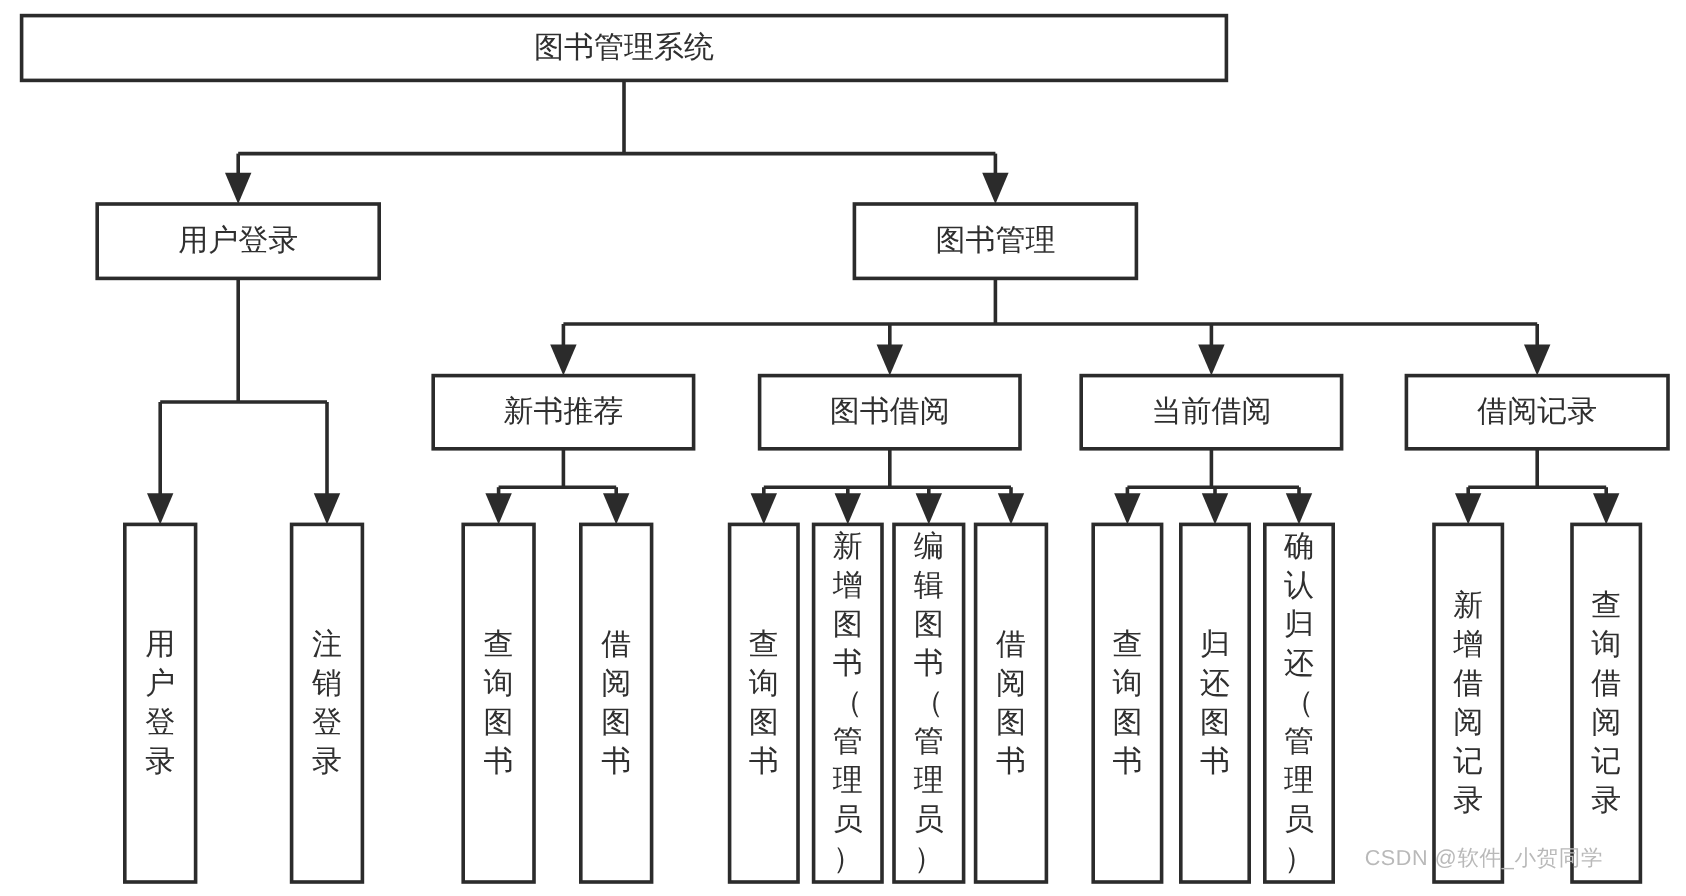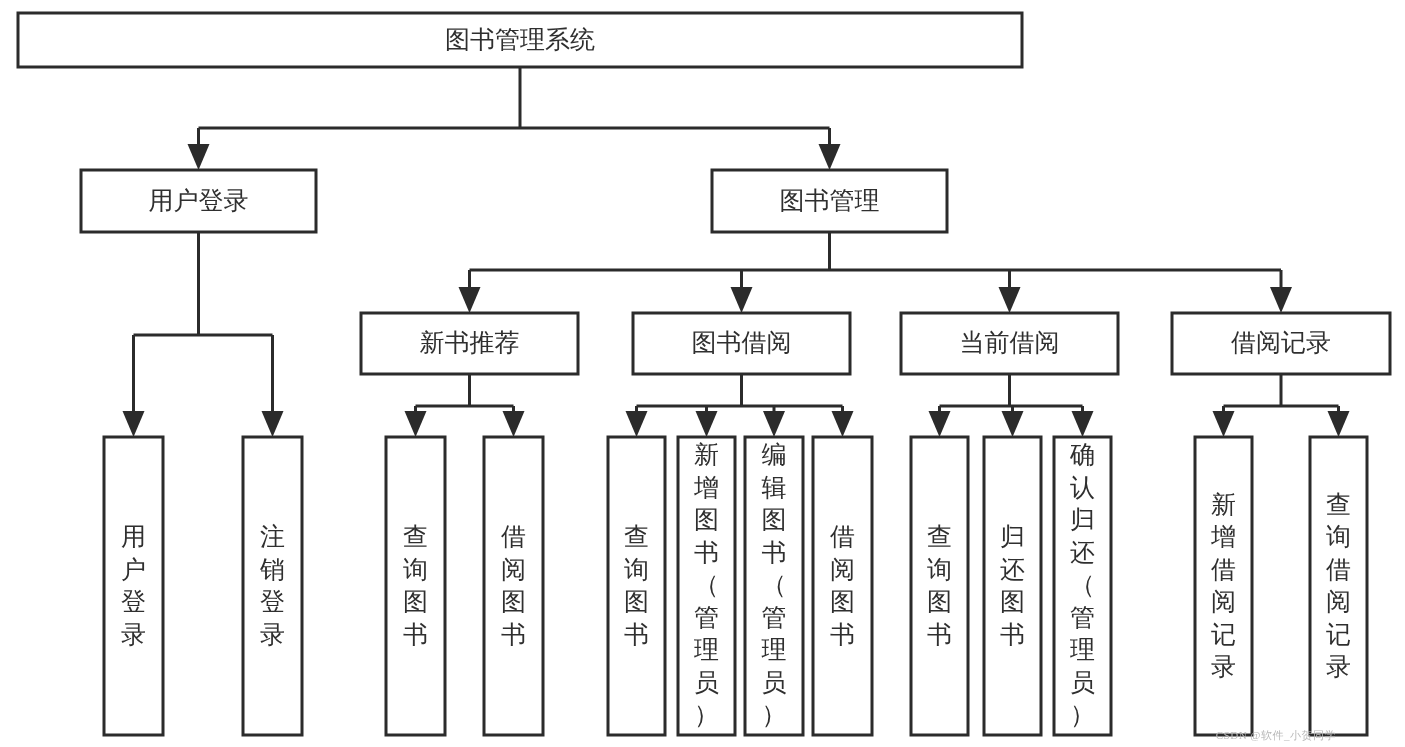--- a/index.html
+++ b/index.html
@@ -50,24 +50,24 @@
   }
   .node-label-v {
     fill: #2f2f2f;
     font-family: "Liberation Sans", sans-serif;
     font-size: 25px;
     text-anchor: middle;
   }
   .watermark-text {
     position: absolute;
     right: 10px;
-    bottom: 4px;
+    bottom: 20px;
     color: #b9b9b9;
-    font-size: 11px;
-    font-family: Liberation Serif, serif;
+    font-size: 18px;
+    font-family: Liberation Sans, sans-serif;
     white-space: nowrap;
     letter-spacing: 0.5px;
   }
 </style>
 </head>
 <body>
 
 <div id="diagram-root">
   <svg class="diagram-canvas" viewBox="0 0 1405 747">
     <g id="links-layer">

